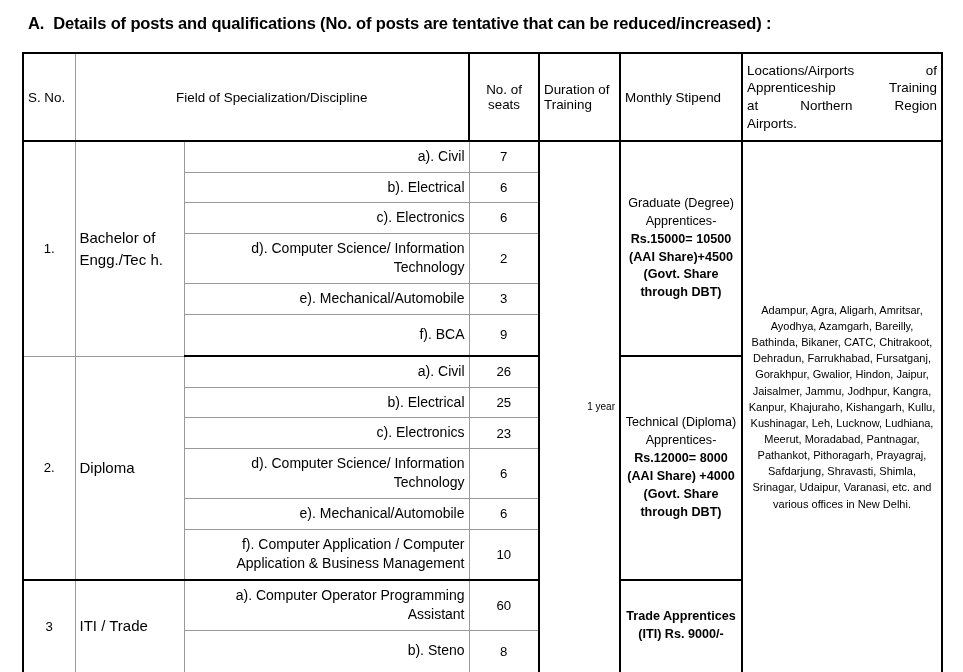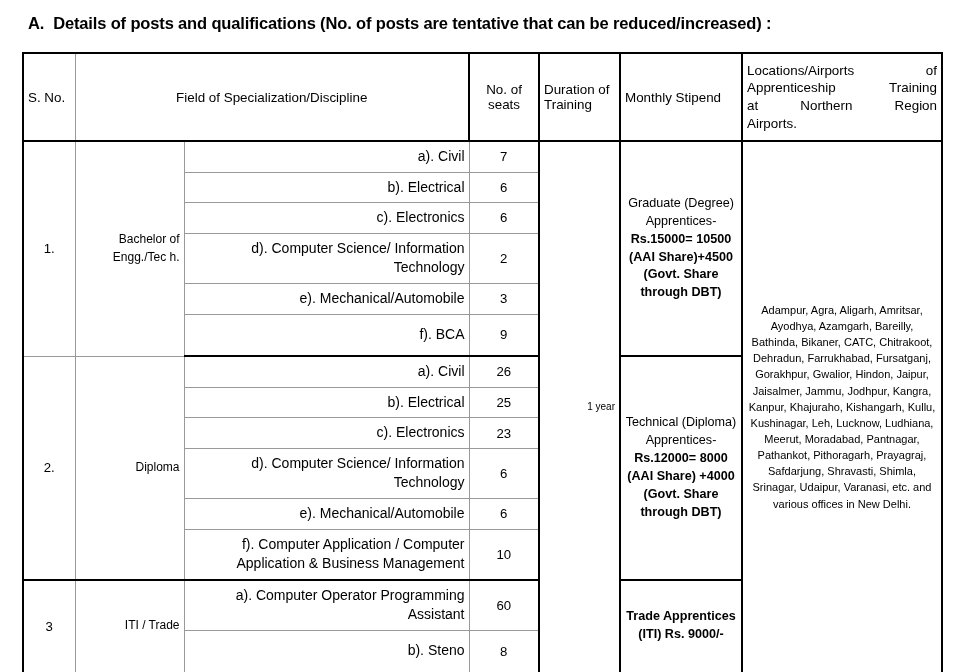--- a/index.html
+++ b/index.html
@@ -79,21 +79,21 @@
     padding-right: 7px;
     line-height: 1.32;
   }
   .hdr-just > span { display: block; }
   .hdr-just > span.lastline {
     text-align: left;
     text-align-last: left;
   }
 
   .sno    { text-align: center; font-size: 13.2px; }
-  .cat    { text-align: right; font-size: 12px; line-height: 1.45; }
+  .cat    { text-align: left; font-size: 15px; line-height: 1.45; }
   .disc   { text-align: right; padding-left: 9px; font-size: 14px; line-height: 1.4; }
   .seats  { text-align: center; font-size: 13.2px; }
   .dur    { text-align: right; font-size: 10px; }
 
   .stipend {
     text-align: center;
     font-size: 12.6px;
     line-height: 1.42;
     padding-left: 3px;
     padding-right: 3px;

